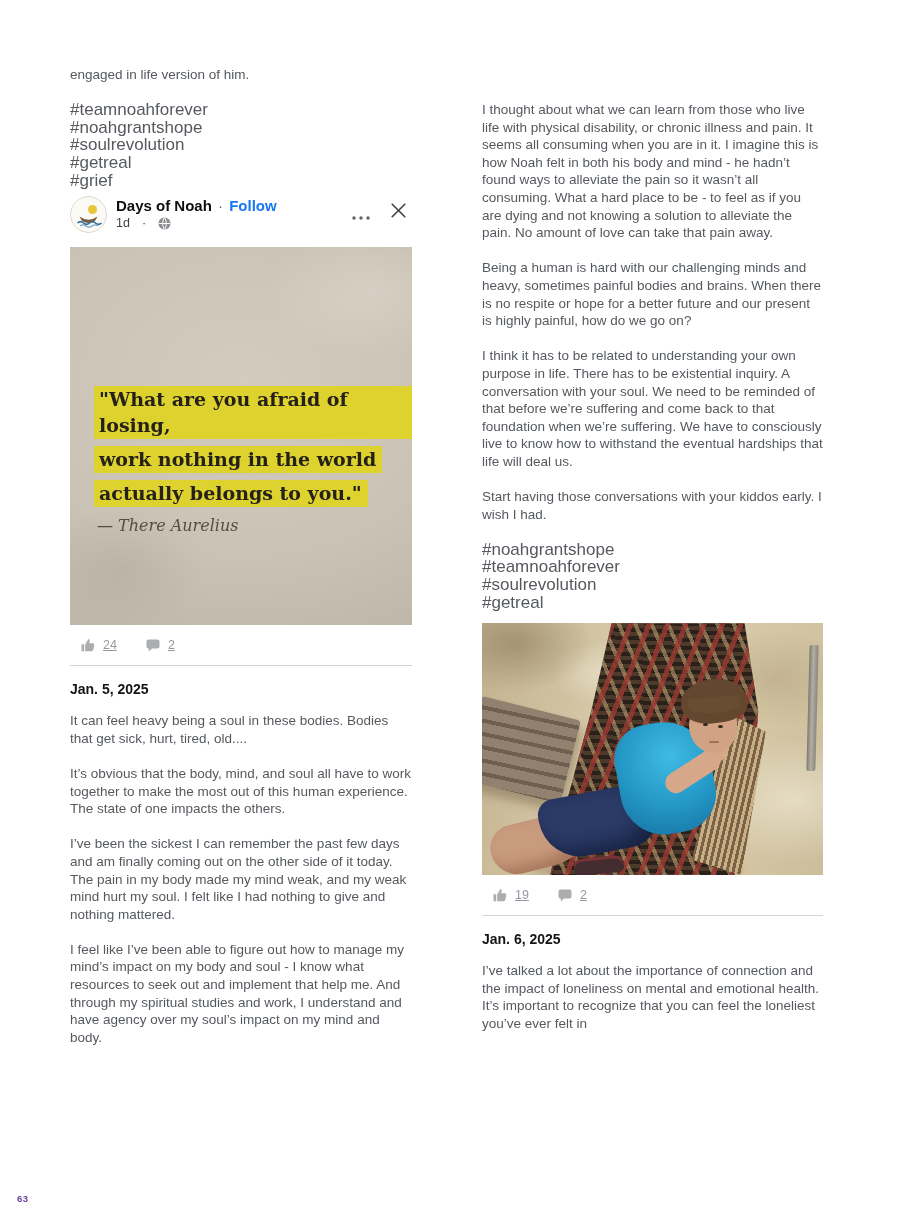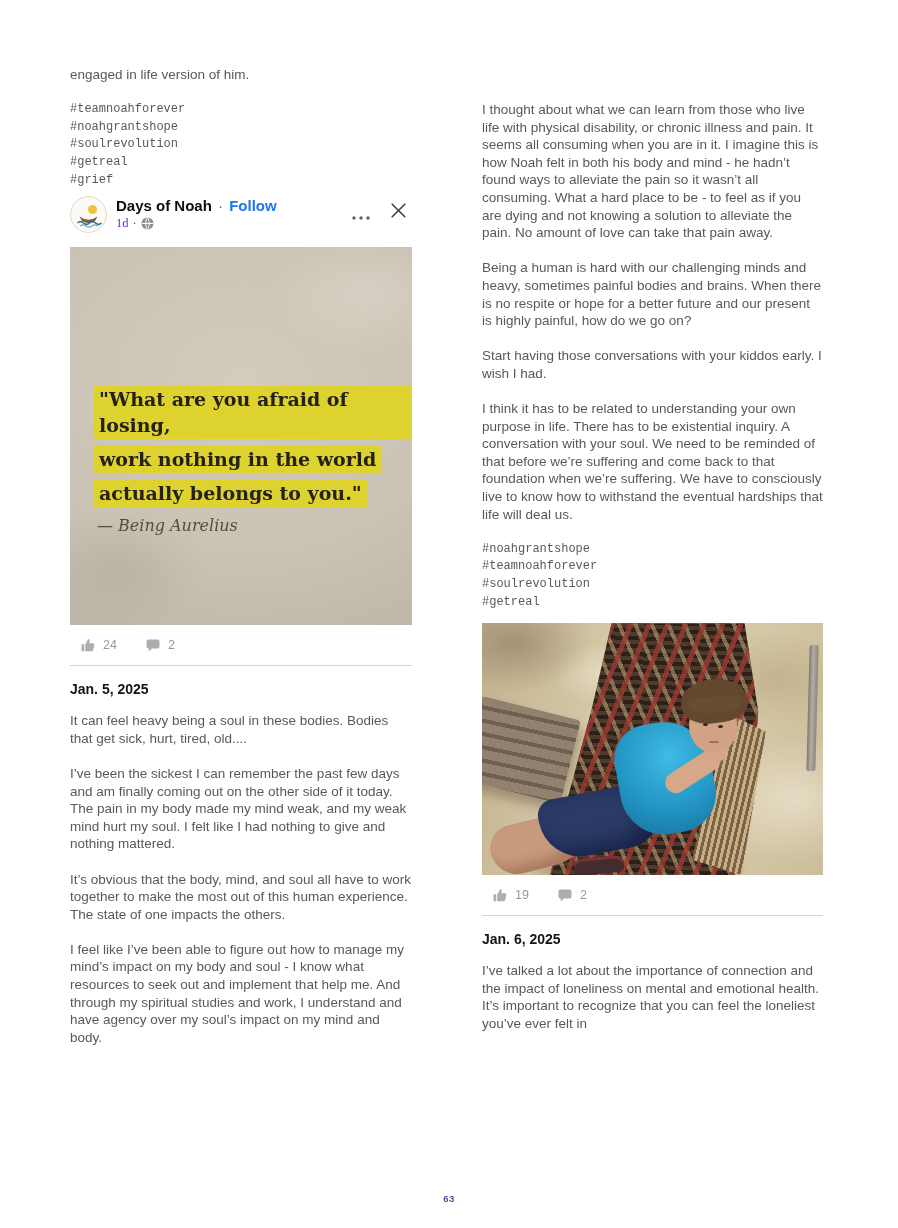--- a/index.html
+++ b/index.html
@@ -3,52 +3,52 @@
 <meta charset="utf-8">
 <style>
   html,body{margin:0;padding:0;background:#fff;}
   .page{position:relative;width:898px;height:1216px;background:#ffffff;overflow:hidden;
         font-family:"Liberation Sans",sans-serif;}
   .col{position:absolute;}
   .col-left{left:70px;top:66px;width:342px;}
   .col-right{left:482px;top:101px;width:341px;}
   p.body-text{font-size:13.5px;line-height:17.6px;color:#55595e;margin:0 0 17.6px 0;}
   .hashtags{margin:0 0 7px 0;}
-  .hashtags div{font-size:12px;line-height:17.6px;color:#55595e;font-family:Liberation Mono, monospace;}
+  .hashtags div{font-size:17px;line-height:17.6px;color:#55595e;}
 
   
   .fb-post{margin:0;}
   .fb-header{position:relative;display:flex;align-items:flex-start;height:40px;margin-bottom:11px;}
   .fb-avatar{width:37px;height:37px;border-radius:50%;flex:0 0 37px;margin-right:9px;overflow:hidden;}
   .fb-headtext{padding-top:1px;}
   .fb-name-row{font-size:15px;line-height:18px;color:#0d0e10;}
   .fb-name{font-weight:700;cursor:pointer;}
   .fb-sep{color:#65676b;font-weight:400;padding:0 2px;}
   .fb-follow{font-weight:600;cursor:pointer;}
-  .fb-meta{font-size:12.5px;line-height:16px;color:#6d28d9;display:flex;align-items:center;gap:4px;font-family:Liberation Serif, serif;}
+  .fb-meta{font-size:12.5px;line-height:16px;color:#404040;display:flex;align-items:center;gap:12px;}
   .fb-more{position:absolute;right:39px;top:9px;cursor:pointer;padding:2px;}
   .fb-close{position:absolute;right:3px;top:4px;cursor:pointer;padding:2px;}
 
   
   .quote-image{position:relative;width:342px;height:378px;overflow:hidden;
      background:radial-gradient(420px 320px at 50% 35%, #d3ccbe 0%, #cac2b4 55%, #bab2a4 100%);}
   .quote-image::after{content:"";position:absolute;inset:0;
      background:
        radial-gradient(120px 90px at 15% 85%, rgba(110,100,85,.12), transparent 70%),
        radial-gradient(150px 90px at 88% 12%, rgba(255,255,250,.18), transparent 70%);}
   .quote-text{position:absolute;left:24px;top:139px;z-index:2;}
   .quote-line{margin-bottom:7px;}
   .quote-line span{display:inline-block;background:#ddd22e;padding:0 6px 1px 5px;
      font-family:"DejaVu Serif",serif;font-weight:700;font-size:19px;line-height:26px;color:#262118;}
   .quote-attrib{margin-top:9px;margin-left:3px;font-family:"DejaVu Serif",serif;font-style:italic;
      font-size:16px;color:#554e3f;}
 
   
   .fb-actions{display:flex;align-items:center;height:40px;padding-left:10px;}
-  .fb-actions .count{font-size:12.5px;color:#9499a0;margin:0 0 0 7px;}
+  .fb-actions .count{font-size:12.5px;color:#9499a0;margin:0 0 0 7px;text-decoration:underline;}
   .fb-actions .icon{display:flex;align-items:center;}
   .fb-actions .gap{width:28px;}
   .divider{border-top:1px solid #d4d4d4;margin:0;}
 
   .date-heading{font-size:14px;line-height:17px;font-weight:700;color:#141414;margin:15px 0 14px 0;}
 
   
   .beach-photo{position:relative;width:341px;height:252px;overflow:hidden;background:#d5c7a6;}
   .beach-photo *{position:absolute;}
   .sand{inset:0;background:
@@ -91,21 +91,21 @@
   .boy-hair{left:199px;top:56px;width:66px;height:44px;background:#64472f;
      border-radius:52% 55% 42% 46%;transform:rotate(-7deg);}
   .boy-fringe{left:206px;top:74px;width:52px;height:16px;background:#6a4c33;
      border-radius:0 0 45% 55%;transform:rotate(-5deg);}
   .boy-eye1{left:221px;top:100px;width:5px;height:3px;background:#33271d;border-radius:50%;}
   .boy-eye2{left:236px;top:102px;width:5px;height:3px;background:#33271d;border-radius:50%;}
   .boy-mouth{left:227px;top:118px;width:10px;height:2px;background:#a5705a;border-radius:2px;}
   .hammock-shadow{left:50px;top:238px;width:210px;height:18px;background:rgba(95,75,50,.35);
      border-radius:50%;filter:blur(5px);}
 
-  .page-number{position:absolute;left:0;right:0;top:1193px;text-align:center;
+  .page-number{position:absolute;left:17px;right:0;top:1193px;text-align:left;
      font-size:9.5px;font-weight:700;color:#6a3fa0;letter-spacing:.5px;}
 </style>
 </head>
 <body>
 
 <div class="page">
 
   <div class="col col-left">
     <p class="body-text">engaged in life version of him.</p>
 
@@ -155,21 +155,21 @@
             <path d="M2.2 2.2l12.6 12.6 M14.8 2.2L2.2 14.8" stroke="#3f4246" stroke-width="1.6" stroke-linecap="round"></path>
           </svg>
         </div>
       </div>
 
       <div class="quote-image">
         <div class="quote-text">
           <div class="quote-line"><span>"What are you afraid of losing,</span></div>
           <div class="quote-line"><span>work nothing in the world</span></div>
           <div class="quote-line"><span>actually belongs to you."</span></div>
-          <div class="quote-attrib">— Being Aurelius</div>
+          <div class="quote-attrib">— There Aurelius</div>
         </div>
       </div>
 
       <div class="fb-actions">
         <span class="icon">
           <svg width="16" height="16" viewBox="0 0 16 16">
             <path fill="#abadaf" d="M1.5 7.2h2.7v7H1.5z M5.2 14.2V7.6L8.3 2c.9.1 1.5.9 1.4 1.8L9.2 6.2h3.6c1 0 1.7.9 1.5 1.8l-1 4.7c-.2.9-1 1.5-1.9 1.5z"></path>
           </svg>
         </span>
         <span class="count">24</span>
@@ -180,30 +180,30 @@
           </svg>
         </span>
         <span class="count">2</span>
       </div>
       <div class="divider"></div>
     </div>
 
     <div class="date-heading">Jan. 5, 2025</div>
 
     <p class="body-text">It can feel heavy being a soul in these bodies. Bodies that get sick, hurt, tired, old....</p>
+    <p class="body-text">It’s obvious that the body, mind, and soul all have to work together to make the most out of this human experience. The state of one impacts the others.</p>
     <p class="body-text">I’ve been the sickest I can remember the past few days and am finally coming out on the other side of it today. The pain in my body made my mind weak, and my weak mind hurt my soul. I felt like I had nothing to give and nothing mattered.</p>
-    <p class="body-text">It’s obvious that the body, mind, and soul all have to work together to make the most out of this human experience. The state of one impacts the others.</p>
     <p class="body-text">I feel like I’ve been able to figure out how to manage my mind’s impact on my body and soul - I know what resources to seek out and implement that help me. And through my spiritual studies and work, I understand and have agency over my soul’s impact on my mind and body.</p>
   </div>
 
   <div class="col col-right">
     <p class="body-text">I thought about what we can learn from those who live life with physical disability, or chronic illness and pain. It seems all consuming when you are in it. I imagine this is how Noah felt in both his body and mind - he hadn’t found ways to alleviate the pain so it wasn’t all consuming. What a hard place to be - to feel as if you are dying and not knowing a solution to alleviate the pain. No amount of love can take that pain away.</p>
     <p class="body-text">Being a human is hard with our challenging minds and heavy, sometimes painful bodies and brains. When there is no respite or hope for a better future and our present is highly painful, how do we go on?</p>
+    <p class="body-text">I think it has to be related to understanding your own purpose in life. There has to be existential inquiry. A conversation with your soul. We need to be reminded of that before we’re suffering and come back to that foundation when we’re suffering. We have to consciously live to know how to withstand the eventual hardships that life will deal us.</p>
     <p class="body-text">Start having those conversations with your kiddos early. I wish I had.</p>
-    <p class="body-text">I think it has to be related to understanding your own purpose in life. There has to be existential inquiry. A conversation with your soul. We need to be reminded of that before we’re suffering and come back to that foundation when we’re suffering. We have to consciously live to know how to withstand the eventual hardships that life will deal us.</p>
 
     <div class="hashtags" style="margin-bottom:12px;">
       <div>#noahgrantshope</div>
       <div>#teamnoahforever</div>
       <div>#soulrevolution</div>
       <div>#getreal</div>
     </div>
 
     <div class="beach-photo" aria-label="Boy in a blue t-shirt and navy shorts lying in a dark woven hammock on a sandy beach, with a wooden bench to the left and a pole to the right">
       <div class="sand"></div>

